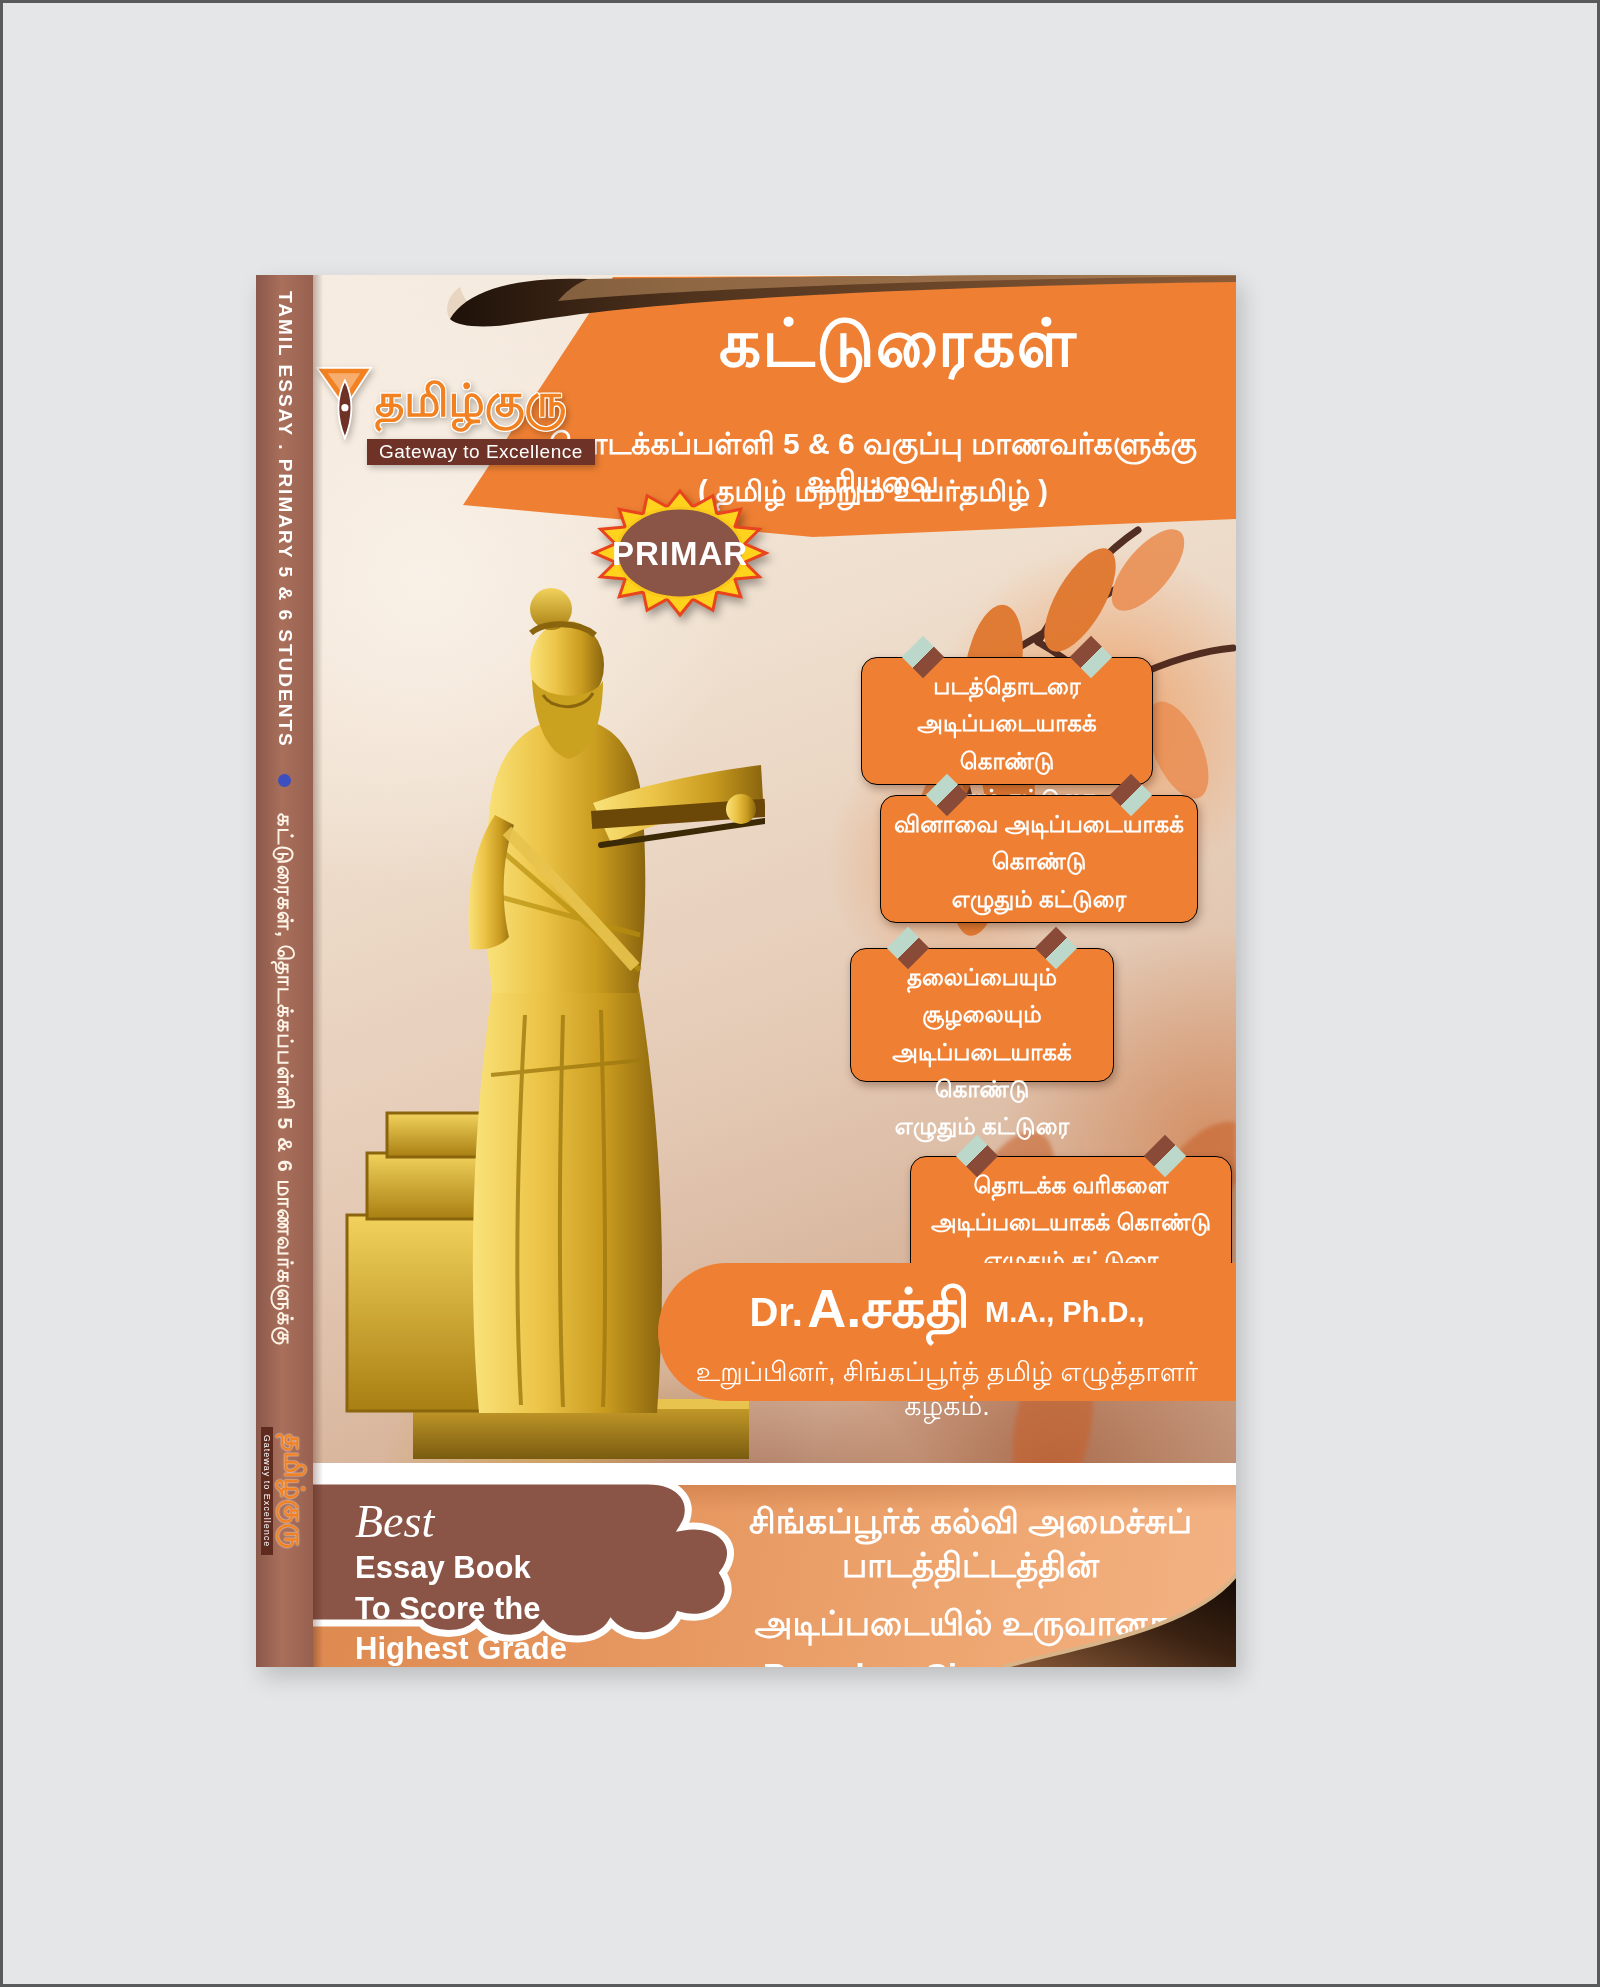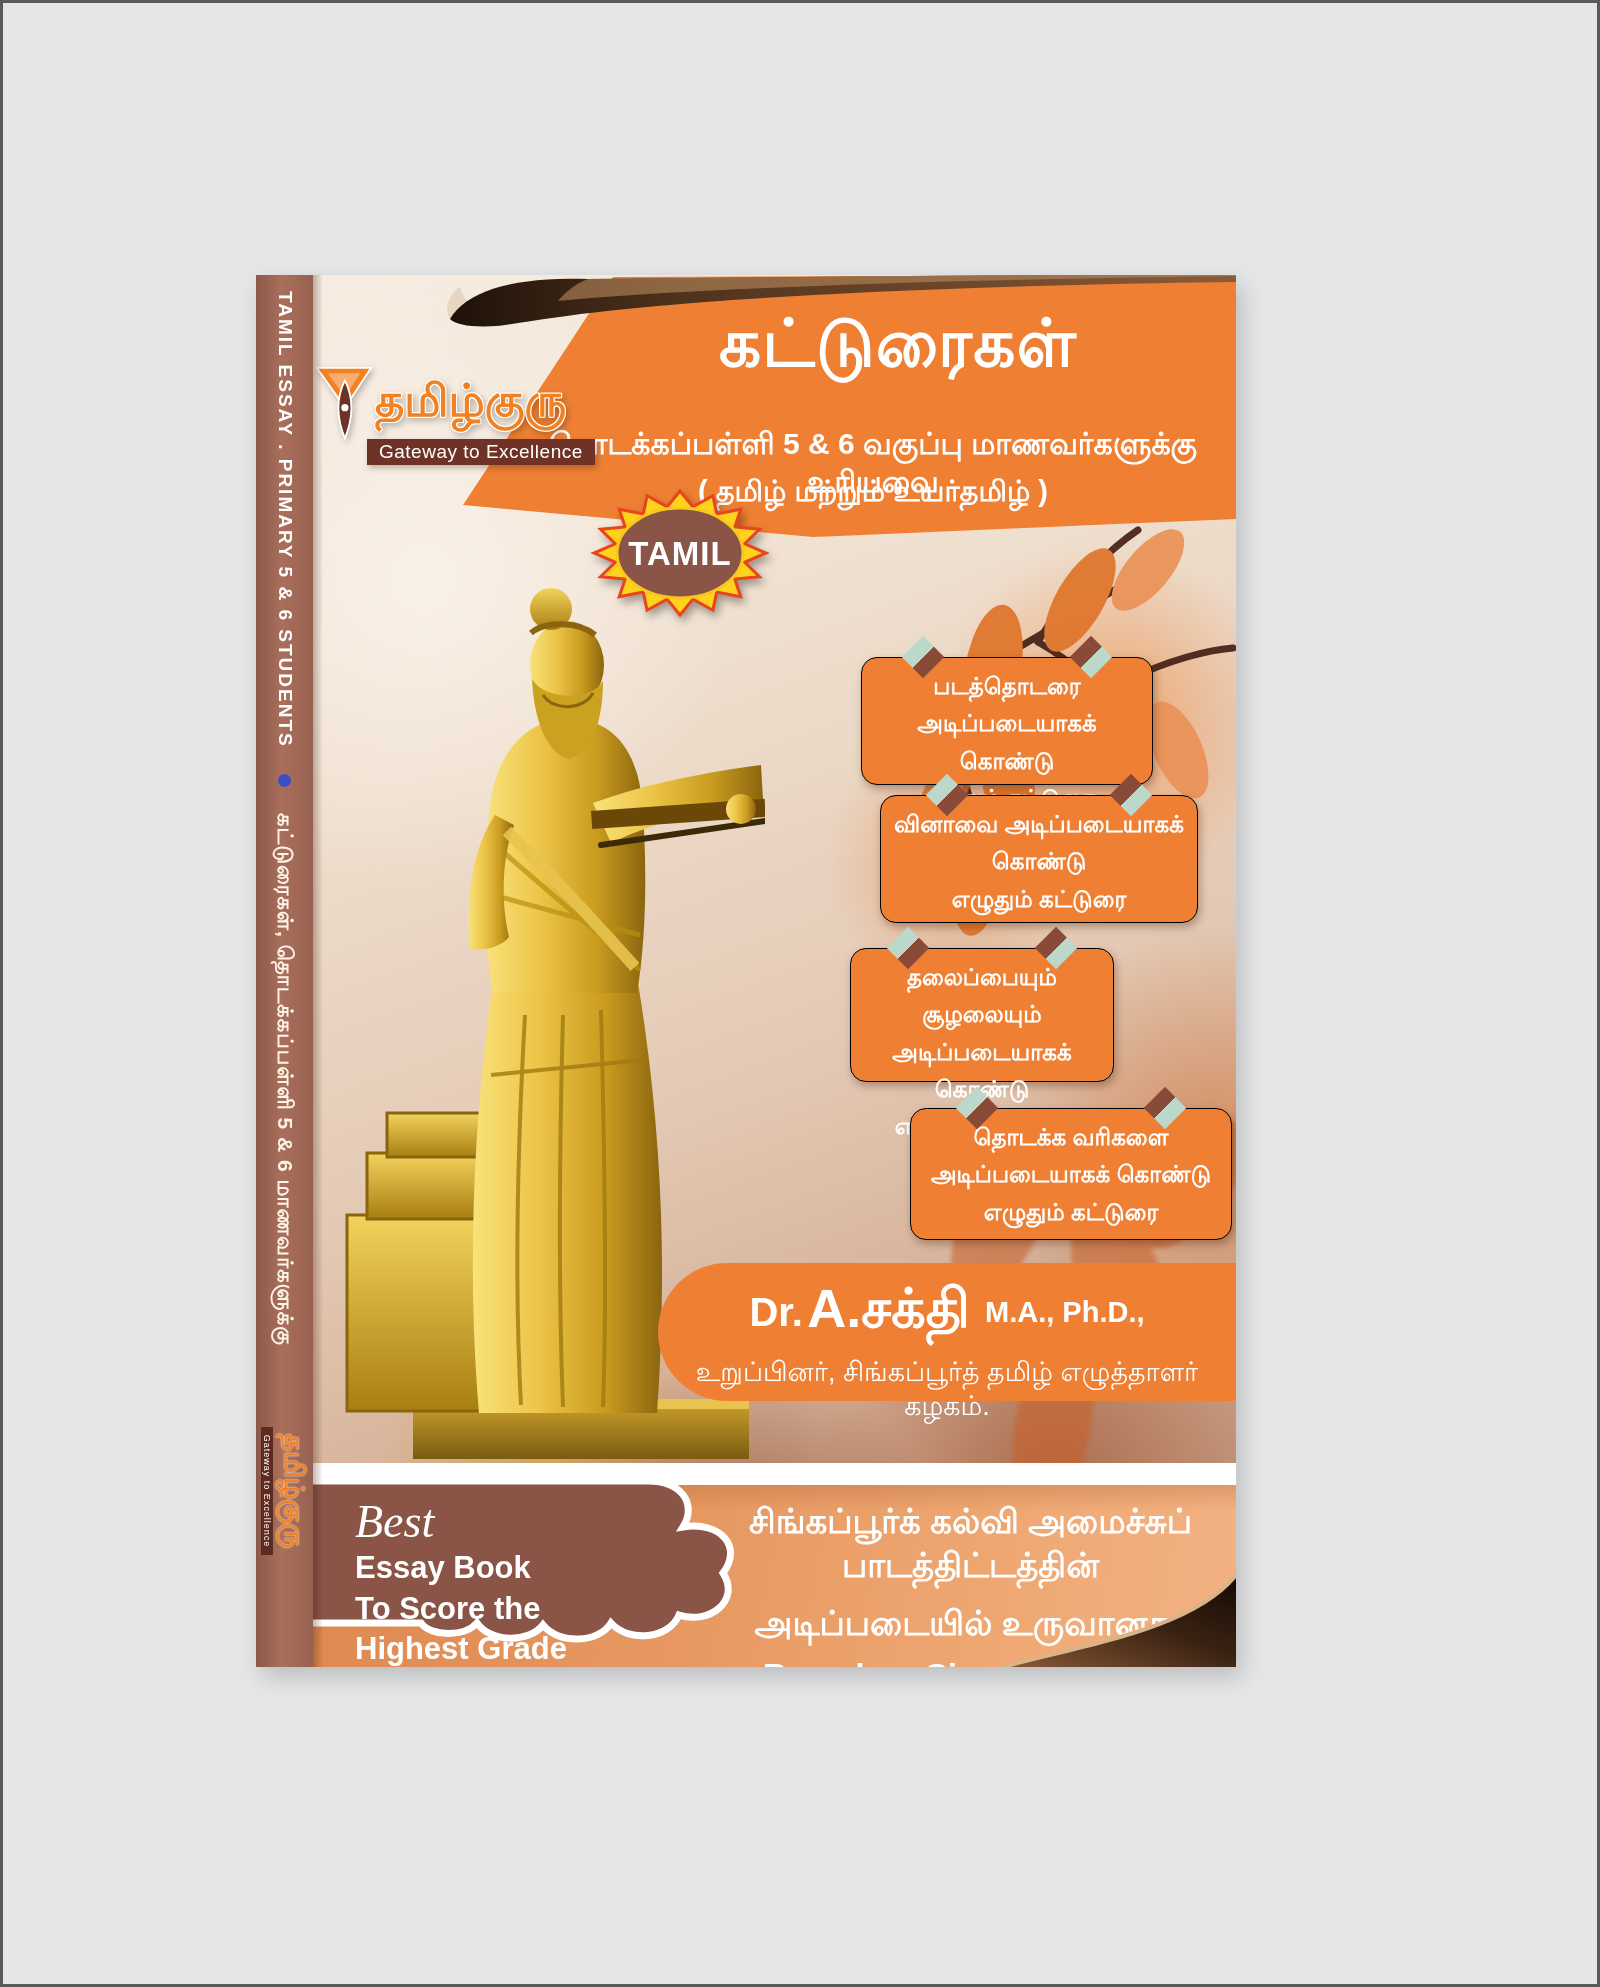--- a/index.html
+++ b/index.html
@@ -72,21 +72,21 @@
     color:#fff;text-align:center;font-weight:bold;font-size:23px;line-height:1.62;padding-top:10px;
     box-shadow:2px 4px 8px rgba(70,30,10,.35);box-sizing:border-box;}
   .topic .line{display:block;}
   .diamond{position:absolute;top:-16px;width:30px;height:30px;transform:rotate(45deg);
     background:linear-gradient(90deg,#bcd8cb 0 50%,#8a4a38 50% 100%);}
   .diamond.dl{left:16%;}
   .diamond.dr{right:16%;background:linear-gradient(90deg,#8a4a38 0 50%,#bcd8cb 50% 100%);}
   .t1{left:548px;top:382px;width:292px;height:128px;}
   .t2{left:567px;top:520px;width:318px;height:128px;}
   .t3{left:537px;top:673px;width:264px;height:134px;}
-  .t4{left:597px;top:833px;width:322px;height:132px;}
+  .t4{left:597px;top:881px;width:322px;height:132px;}
 
   
   .author{position:absolute;left:345px;top:988px;width:578px;height:138px;background:#ef8033;
     border-radius:72px 0 0 72px;z-index:4;color:#fff;text-align:center;padding-top:14px;box-sizing:border-box;}
   .author-prefix{font-size:40px;font-weight:bold;vertical-align:middle;}
   .author-name{font-size:54px;font-weight:bold;vertical-align:middle;}
   .author-degrees{font-size:29px;font-weight:bold;vertical-align:middle;}
   .author-affil{font-size:27px;margin-top:10px;}
 
   
@@ -247,21 +247,21 @@
           <span class="logo-name">தமிழ்குரு</span>
         </div>
         <div class="logo-tagbar">Gateway to Excellence</div>
       </div>
 
       <div class="badge">
         <svg viewBox="0 0 180 130" style="position:absolute;inset:0;">
           <polygon fill="#ffd21d" stroke="#e8441d" stroke-width="3" points="176,65 154.7,74.2 169.5,88.7 144.8,91.1 150.8,108.8 126.7,104.1 122.9,122.3 102.9,111.1 90,127 77.1,111.1 57.1,122.3 53.3,104.1 29.2,108.8 35.2,91.1 10.5,88.7 25.3,74.2 4,65 25.3,55.8 10.5,41.3 35.2,38.9 29.2,21.2 53.3,25.9 57.1,7.7 77.1,18.9 90,3 102.9,18.9 122.9,7.7 126.7,25.9 150.8,21.2 144.8,38.9 169.5,41.3 154.7,55.8"></polygon>
           <ellipse cx="90" cy="65" rx="63" ry="45" fill="#8a5446" stroke="#f9c81a" stroke-width="3"></ellipse>
         </svg>
-        <span class="badge-label">TAMIL</span>
+        <span class="badge-label">PRIMAR</span>
       </div>
 
       <div class="topic t1">
         <span class="diamond dl"></span>
         <span class="diamond dr"></span>
         <span class="line">படத்தொடரை அடிப்படையாகக்</span>
         <span class="line">கொண்டு</span>
         <span class="line">எழுதும் கட்டுரை</span>
       </div>
       <div class="topic t2">

